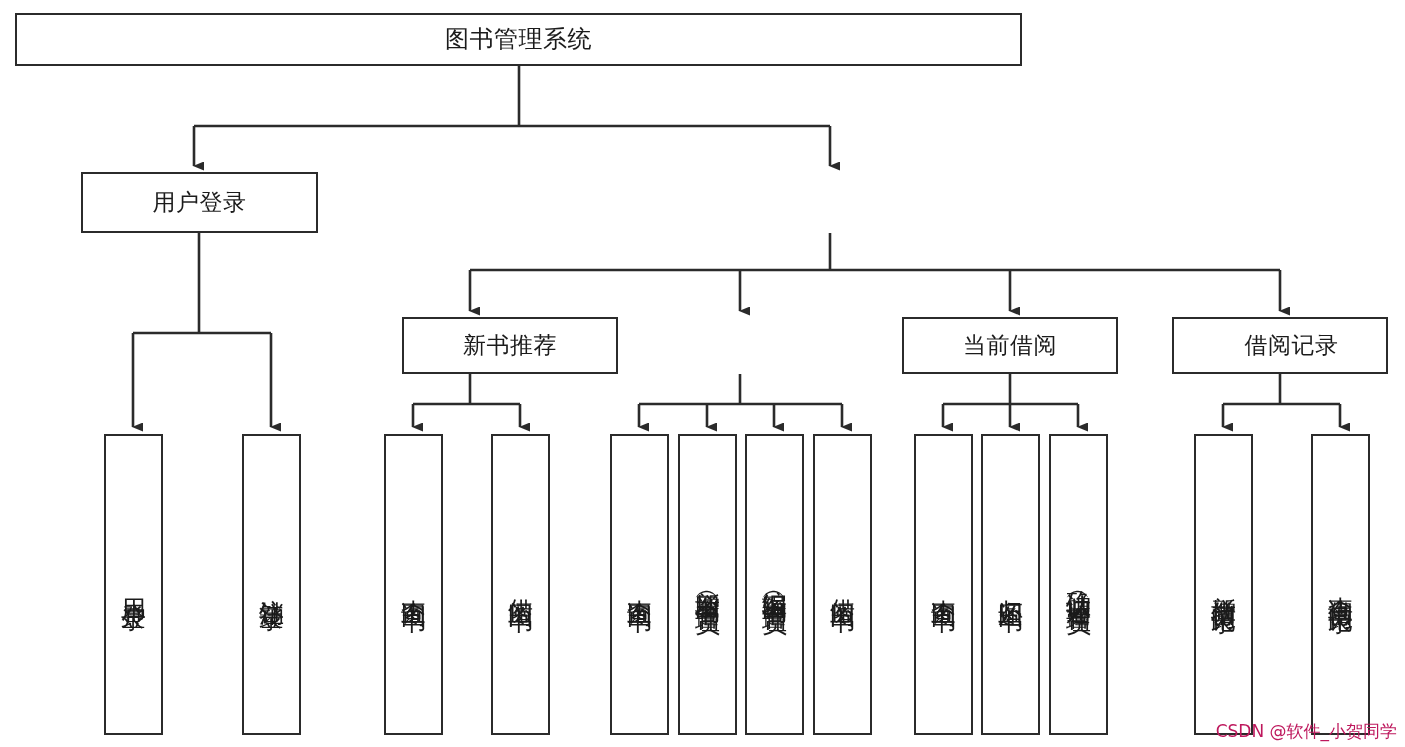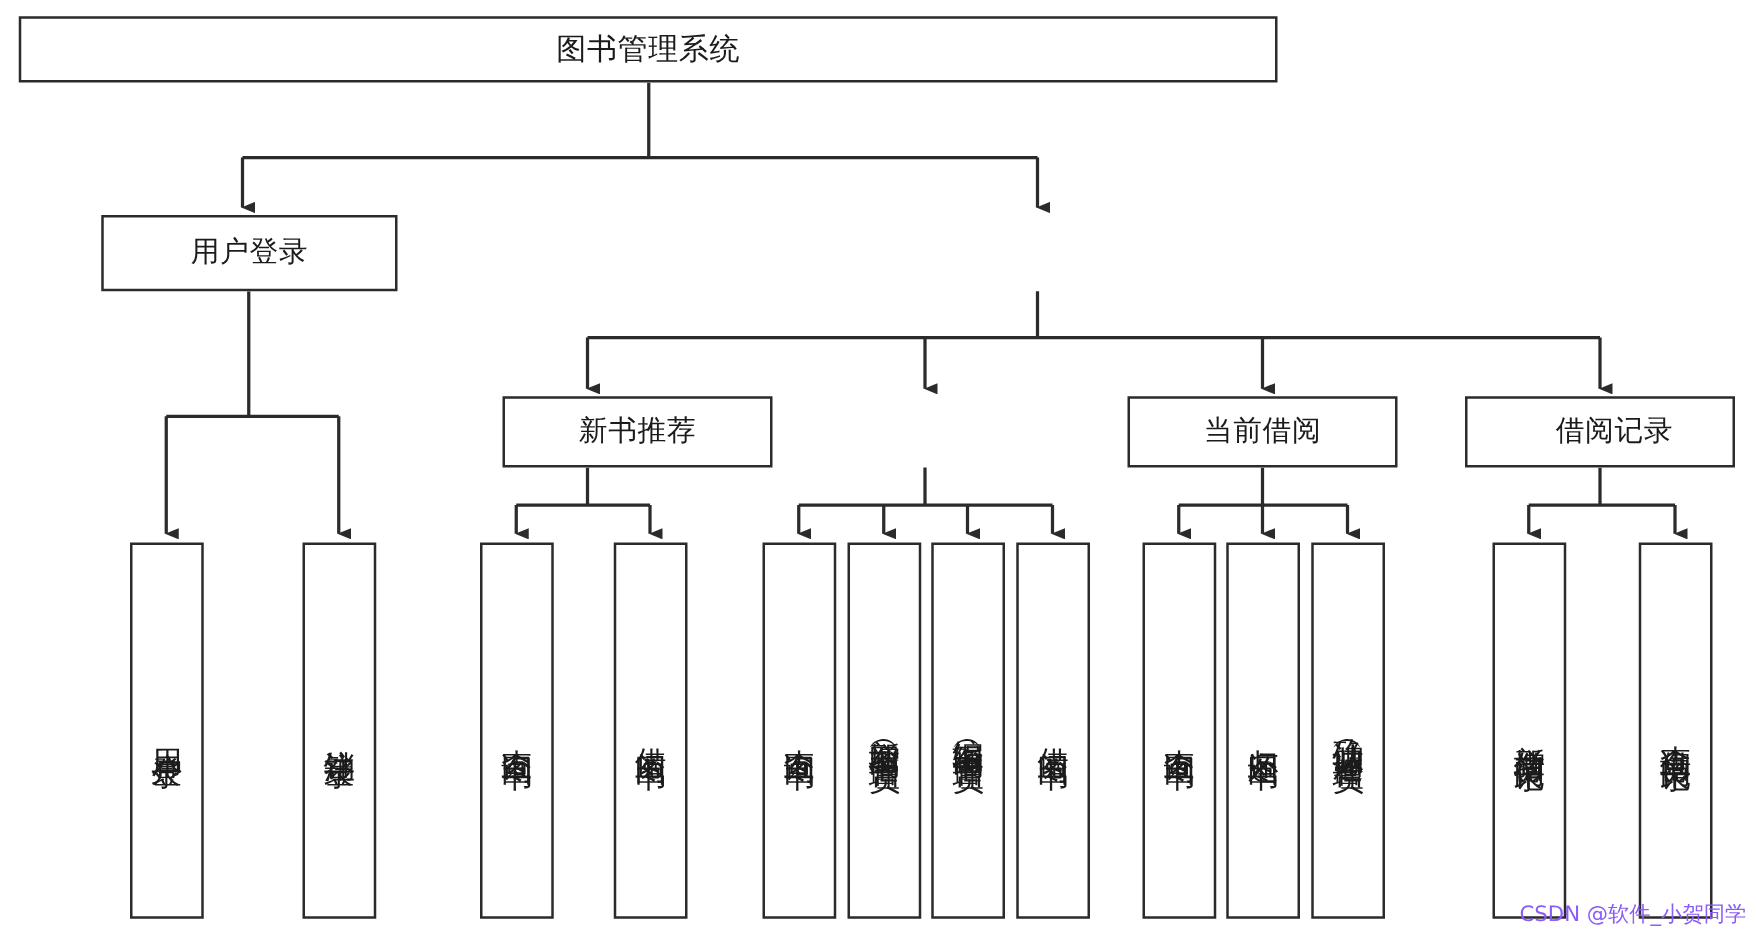--- a/index.html
+++ b/index.html
@@ -63,21 +63,21 @@
     letter-spacing: 3px;
     line-height: 1;
     text-align: center;
     white-space: pre;
   }
   #watermark {
     position: absolute;
     right: 8px;
     bottom: 4px;
     font-size: 17px;
-    color: #8b5cf6;
+    color: #be185d;
     z-index: 5;
     white-space: pre;
     user-select: none;
   }
 </style>
 </head>
 <body>
 
 <div id="diagram-root">
 

